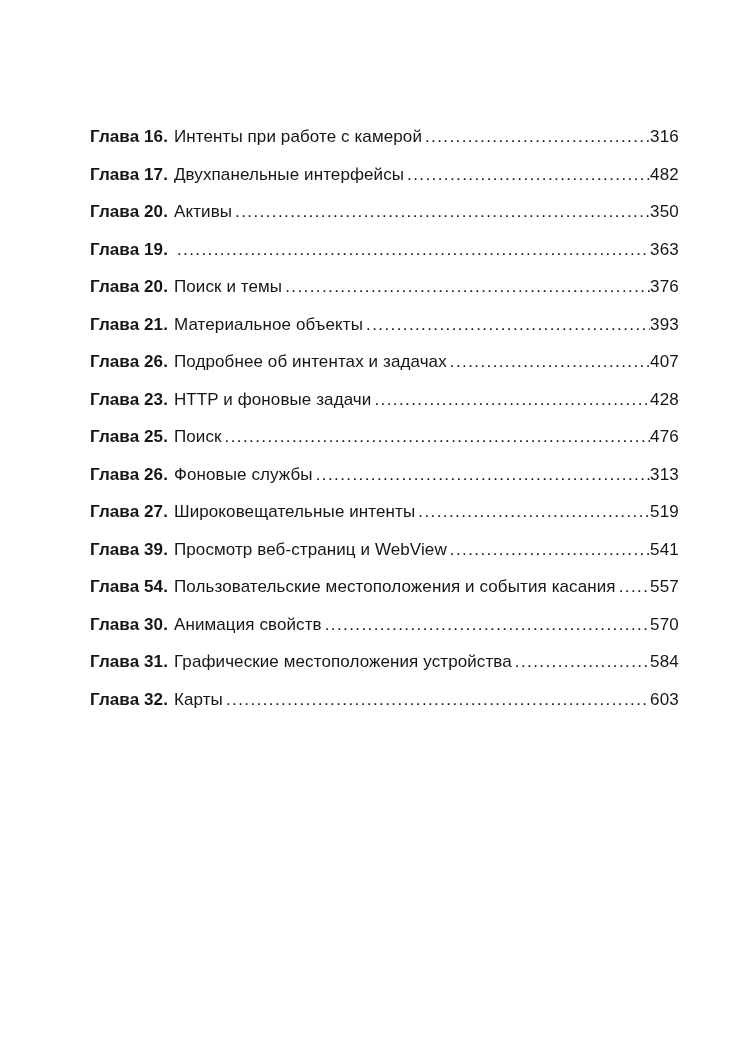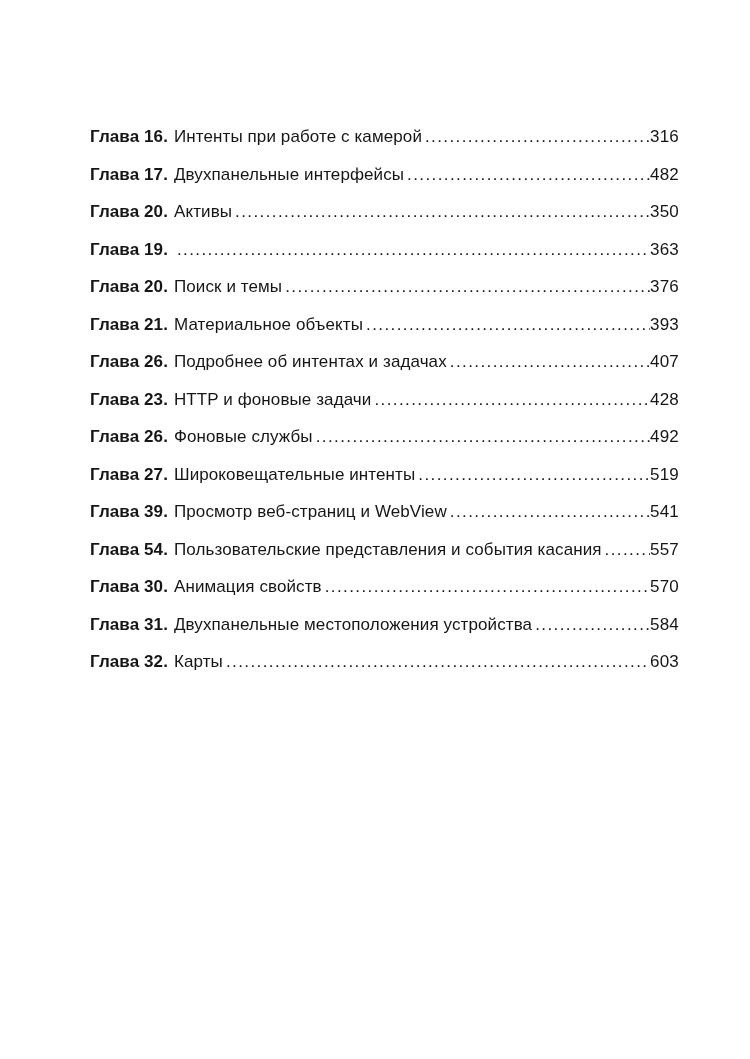--- a/index.html
+++ b/index.html
@@ -112,59 +112,65 @@
   </div>
 
   <div class="toc-row">
     <span class="chap">Глава 23.</span>
     <span class="title">HTTP и фоновые задачи</span>
     <span class="leader"></span>
     <span class="pagenum">428</span>
   </div>
 
 
+  <div class="toc-row">
+    <span class="chap">Глава 25.</span>
+    <span class="title">Поиск</span>
+    <span class="leader"></span>
+    <span class="pagenum">476</span>
+  </div>
 
   <div class="toc-row">
     <span class="chap">Глава 26.</span>
     <span class="title">Фоновые службы</span>
     <span class="leader"></span>
-    <span class="pagenum">492</span>
+    <span class="pagenum">313</span>
   </div>
 
   <div class="toc-row">
     <span class="chap">Глава 27.</span>
     <span class="title">Широковещательные интенты</span>
     <span class="leader"></span>
     <span class="pagenum">519</span>
   </div>
 
   <div class="toc-row">
     <span class="chap">Глава 39.</span>
     <span class="title">Просмотр веб-страниц и WebView</span>
     <span class="leader"></span>
     <span class="pagenum">541</span>
   </div>
 
   <div class="toc-row">
     <span class="chap">Глава 54.</span>
-    <span class="title">Пользовательские представления и события касания</span>
+    <span class="title">Пользовательские местоположения и события касания</span>
     <span class="leader"></span>
     <span class="pagenum">557</span>
   </div>
 
   <div class="toc-row">
     <span class="chap">Глава 30.</span>
     <span class="title">Анимация свойств</span>
     <span class="leader"></span>
     <span class="pagenum">570</span>
   </div>
 
   <div class="toc-row">
     <span class="chap">Глава 31.</span>
-    <span class="title">Двухпанельные местоположения устройства</span>
+    <span class="title">Графические местоположения устройства</span>
     <span class="leader"></span>
     <span class="pagenum">584</span>
   </div>
 
   <div class="toc-row">
     <span class="chap">Глава 32.</span>
     <span class="title">Карты</span>
     <span class="leader"></span>
     <span class="pagenum">603</span>
   </div>

